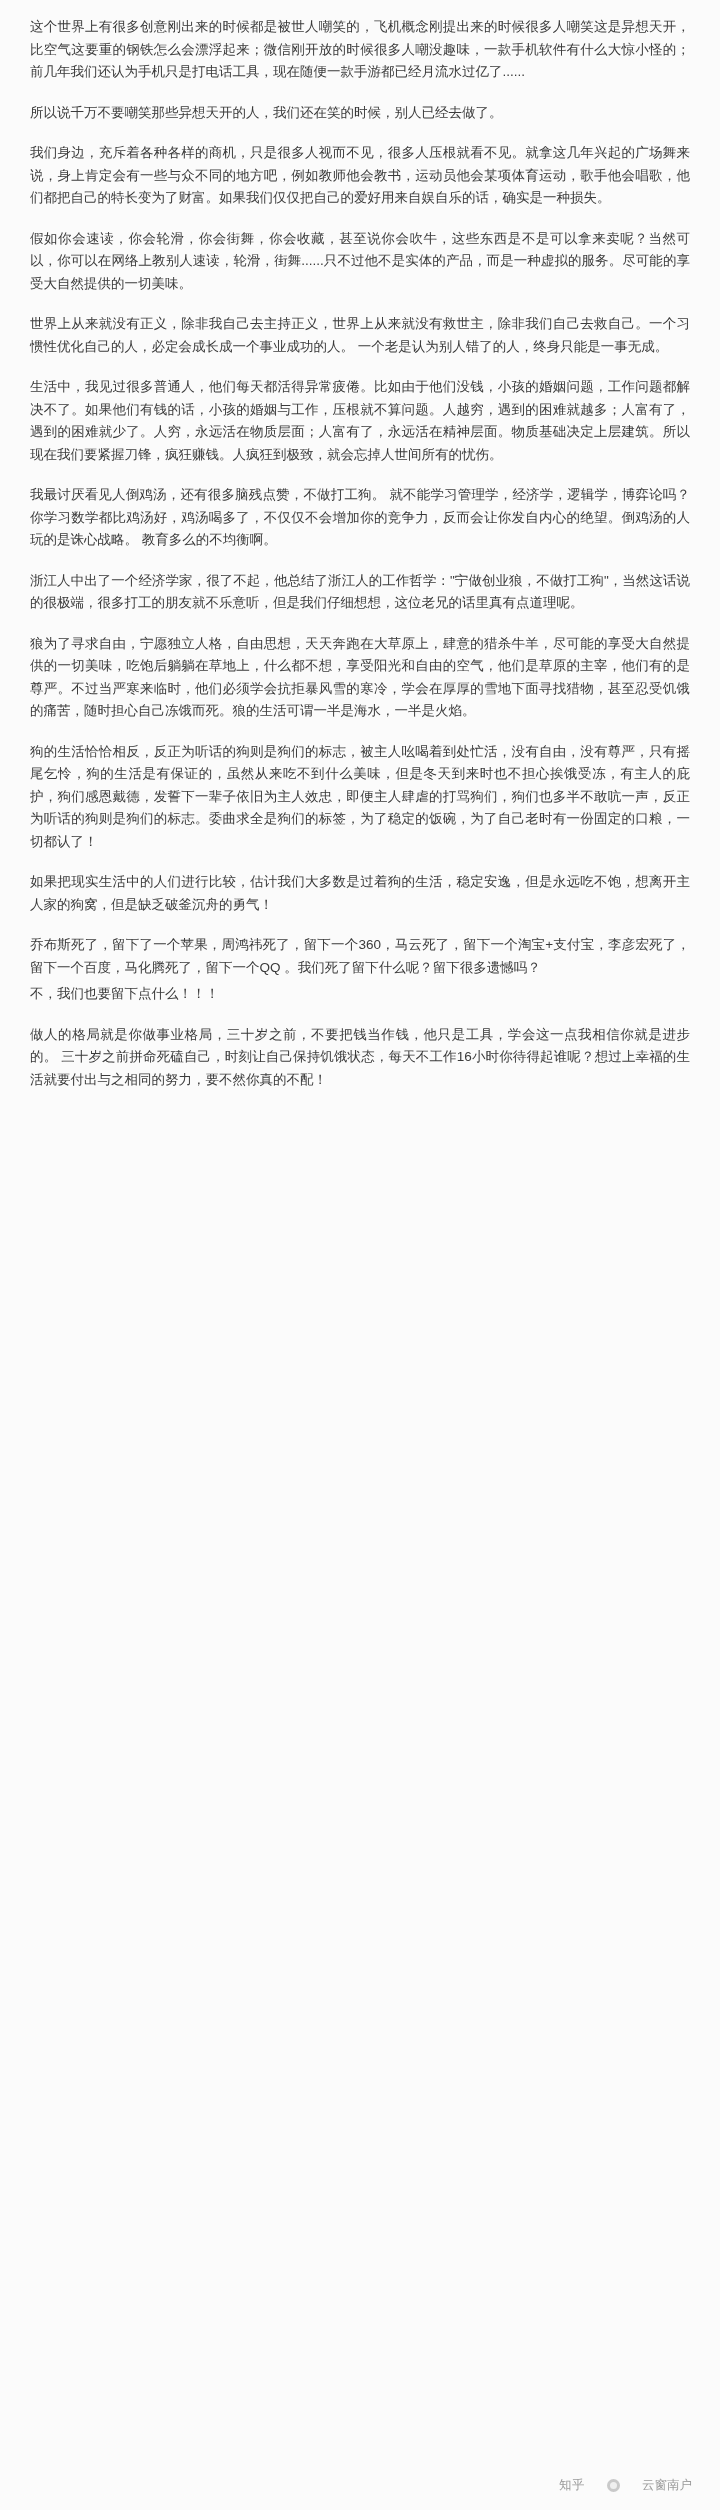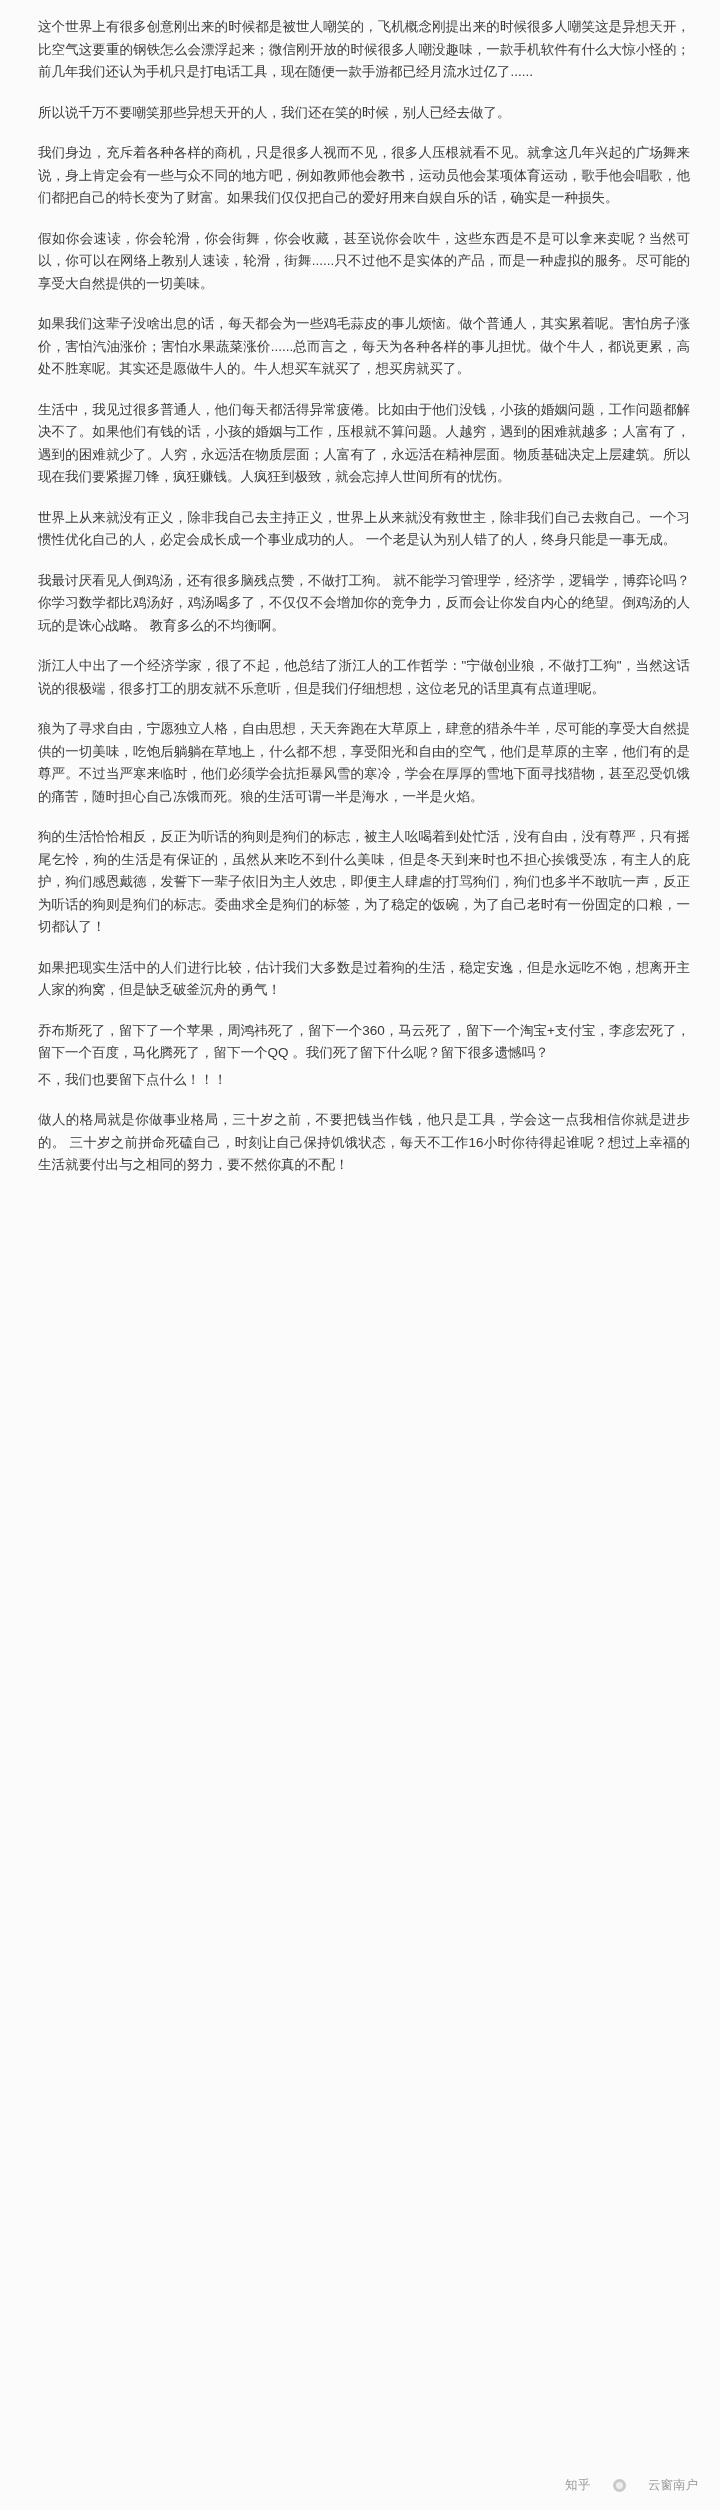--- a/index.html
+++ b/index.html
@@ -19,29 +19,29 @@
     box-sizing: border-box;
     padding: 16px 30px 60px 30px;
   }
   .article {
     color: #3a3a3a;
     font-size: 13.5px;
     line-height: 22.5px;
     text-align: justify;
   }
   .para {
-    margin: 0 0 18px 8px;
+    margin: 0 0 18px 0;
     white-space: pre-wrap;
   }
   .para.tight {
     margin-bottom: 4px;
   }
   .footer {
     position: absolute;
-    right: 22px;
+    right: 28px;
     bottom: 16px;
     display: flex;
     align-items: center;
     gap: 22px;
     color: #9a9a9a;
     font-size: 12.5px;
   }
   .zh-logo {
     display: inline-flex;
     align-items: center;
@@ -71,23 +71,22 @@
 </head>
 <body>
 
 <div class="page">
 
   <div class="article">
     <p class="para">这个世界上有很多创意刚出来的时候都是被世人嘲笑的，飞机概念刚提出来的时候很多人嘲笑这是异想天开，比空气这要重的钢铁怎么会漂浮起来；微信刚开放的时候很多人嘲没趣味，一款手机软件有什么大惊小怪的；前几年我们还认为手机只是打电话工具，现在随便一款手游都已经月流水过亿了......</p>
     <p class="para">所以说千万不要嘲笑那些异想天开的人，我们还在笑的时候，别人已经去做了。</p>
     <p class="para">我们身边，充斥着各种各样的商机，只是很多人视而不见，很多人压根就看不见。就拿这几年兴起的广场舞来说，身上肯定会有一些与众不同的地方吧，例如教师他会教书，运动员他会某项体育运动，歌手他会唱歌，他们都把自己的特长变为了财富。如果我们仅仅把自己的爱好用来自娱自乐的话，确实是一种损失。</p>
     <p class="para">假如你会速读，你会轮滑，你会街舞，你会收藏，甚至说你会吹牛，这些东西是不是可以拿来卖呢？当然可以，你可以在网络上教别人速读，轮滑，街舞......只不过他不是实体的产品，而是一种虚拟的服务。尽可能的享受大自然提供的一切美味。</p>
-    <p class="para">如果我们这辈子没啥出息的话，每天都会为一些鸡毛蒜皮的事儿烦恼。做个普通人，其实累着呢。害怕房子涨价，害怕汽油涨价；害怕水果蔬菜涨价......总而言之，每天为各种各样的事儿担忧。做个牛人，都说更累，高处不胜寒呢。其实还是愿做牛人的。牛人想买车就买了，想买房就买了。</p>
+    <p class="para">世界上从来就没有正义，除非我自己去主持正义，世界上从来就没有救世主，除非我们自己去救自己。一个习惯性优化自己的人，必定会成长成一个事业成功的人。 一个老是认为别人错了的人，终身只能是一事无成。</p>
     <p class="para">生活中，我见过很多普通人，他们每天都活得异常疲倦。比如由于他们没钱，小孩的婚姻问题，工作问题都解决不了。如果他们有钱的话，小孩的婚姻与工作，压根就不算问题。人越穷，遇到的困难就越多；人富有了，遇到的困难就少了。人穷，永远活在物质层面；人富有了，永远活在精神层面。物质基础决定上层建筑。所以现在我们要紧握刀锋，疯狂赚钱。人疯狂到极致，就会忘掉人世间所有的忧伤。</p>
-    <p class="para">世界上从来就没有正义，除非我自己去主持正义，世界上从来就没有救世主，除非我们自己去救自己。一个习惯性优化自己的人，必定会成长成一个事业成功的人。 一个老是认为别人错了的人，终身只能是一事无成。</p>
     <p class="para">我最讨厌看见人倒鸡汤，还有很多脑残点赞，不做打工狗。 就不能学习管理学，经济学，逻辑学，博弈论吗？ 你学习数学都比鸡汤好，鸡汤喝多了，不仅仅不会增加你的竞争力，反而会让你发自内心的绝望。倒鸡汤的人玩的是诛心战略。 教育多么的不均衡啊。</p>
     <p class="para">浙江人中出了一个经济学家，很了不起，他总结了浙江人的工作哲学："宁做创业狼，不做打工狗"，当然这话说的很极端，很多打工的朋友就不乐意听，但是我们仔细想想，这位老兄的话里真有点道理呢。</p>
     <p class="para">狼为了寻求自由，宁愿独立人格，自由思想，天天奔跑在大草原上，肆意的猎杀牛羊，尽可能的享受大自然提供的一切美味，吃饱后躺躺在草地上，什么都不想，享受阳光和自由的空气，他们是草原的主宰，他们有的是尊严。不过当严寒来临时，他们必须学会抗拒暴风雪的寒冷，学会在厚厚的雪地下面寻找猎物，甚至忍受饥饿的痛苦，随时担心自己冻饿而死。狼的生活可谓一半是海水，一半是火焰。</p>
     <p class="para">狗的生活恰恰相反，反正为听话的狗则是狗们的标志，被主人吆喝着到处忙活，没有自由，没有尊严，只有摇尾乞怜，狗的生活是有保证的，虽然从来吃不到什么美味，但是冬天到来时也不担心挨饿受冻，有主人的庇护，狗们感恩戴德，发誓下一辈子依旧为主人效忠，即便主人肆虐的打骂狗们，狗们也多半不敢吭一声，反正为听话的狗则是狗们的标志。委曲求全是狗们的标签，为了稳定的饭碗，为了自己老时有一份固定的口粮，一切都认了！</p>
     <p class="para">如果把现实生活中的人们进行比较，估计我们大多数是过着狗的生活，稳定安逸，但是永远吃不饱，想离开主人家的狗窝，但是缺乏破釜沉舟的勇气！</p>
     <p class="para tight">乔布斯死了，留下了一个苹果，周鸿祎死了，留下一个360，马云死了，留下一个淘宝+支付宝，李彦宏死了，留下一个百度，马化腾死了，留下一个QQ 。我们死了留下什么呢？留下很多遗憾吗？</p>
     <p class="para">不，我们也要留下点什么！！！</p>
     <p class="para">做人的格局就是你做事业格局，三十岁之前，不要把钱当作钱，他只是工具，学会这一点我相信你就是进步的。 三十岁之前拼命死磕自己，时刻让自己保持饥饿状态，每天不工作16小时你待得起谁呢？想过上幸福的生活就要付出与之相同的努力，要不然你真的不配！</p>
   </div>
 

